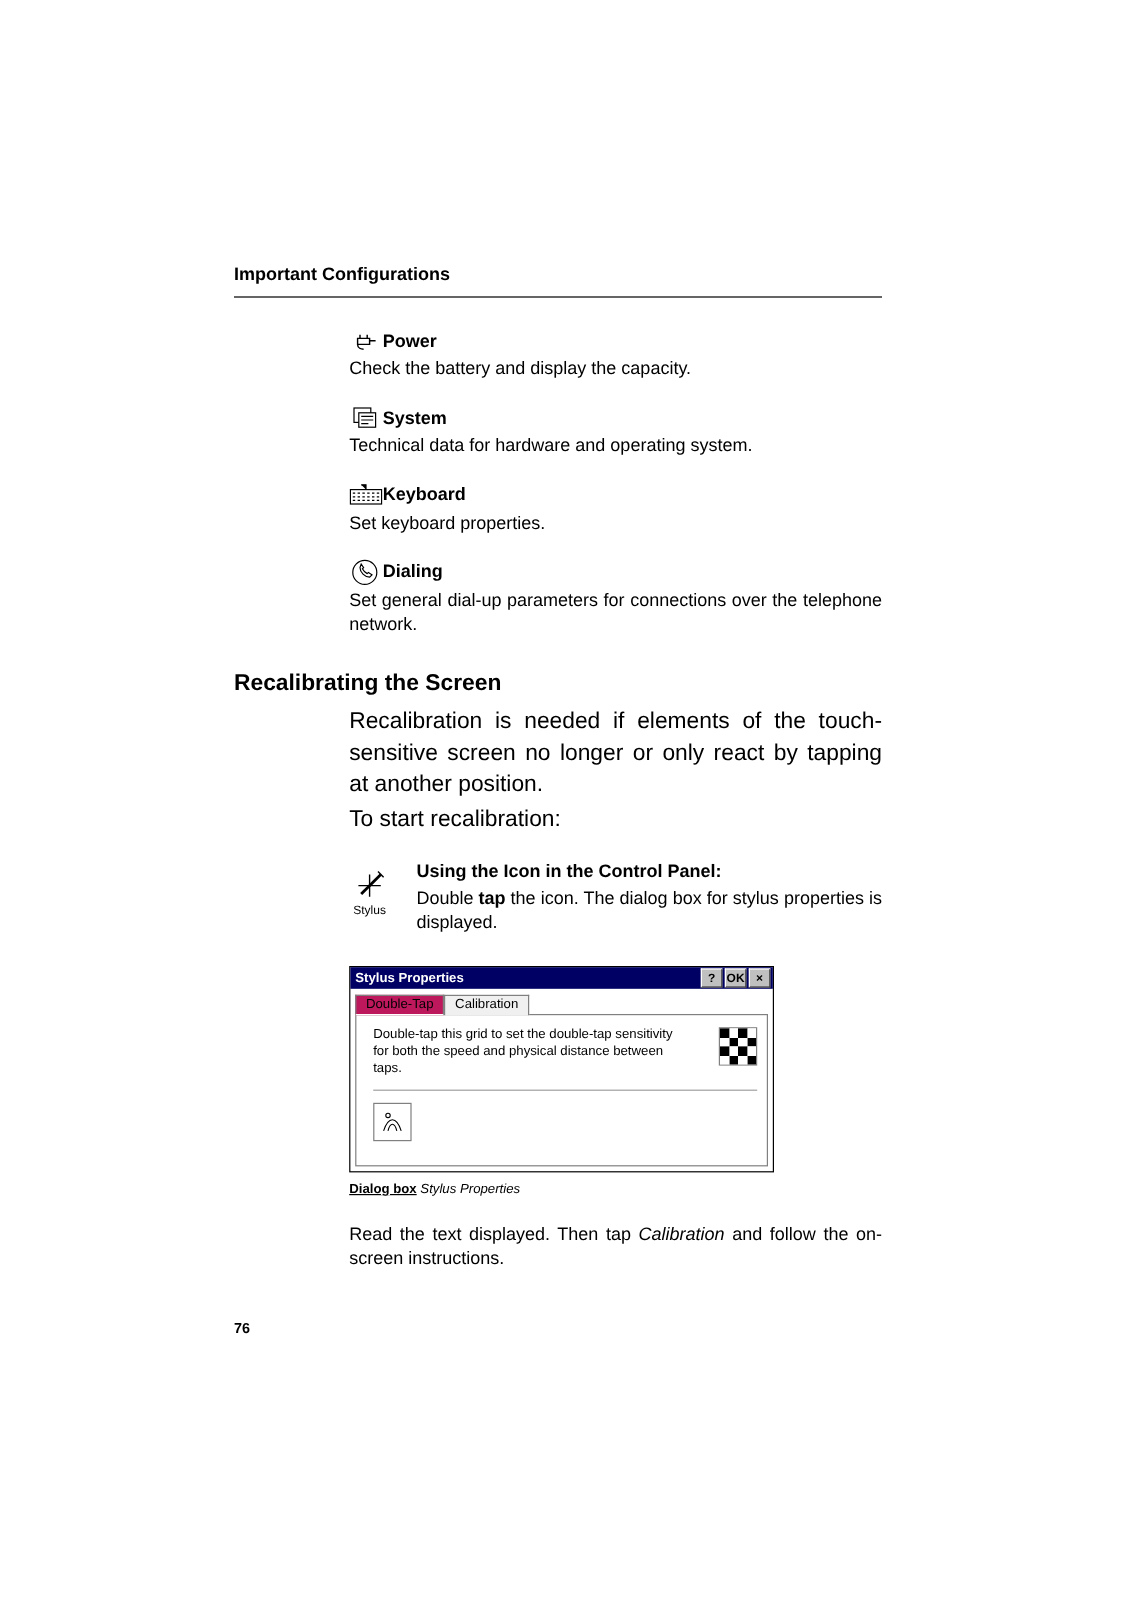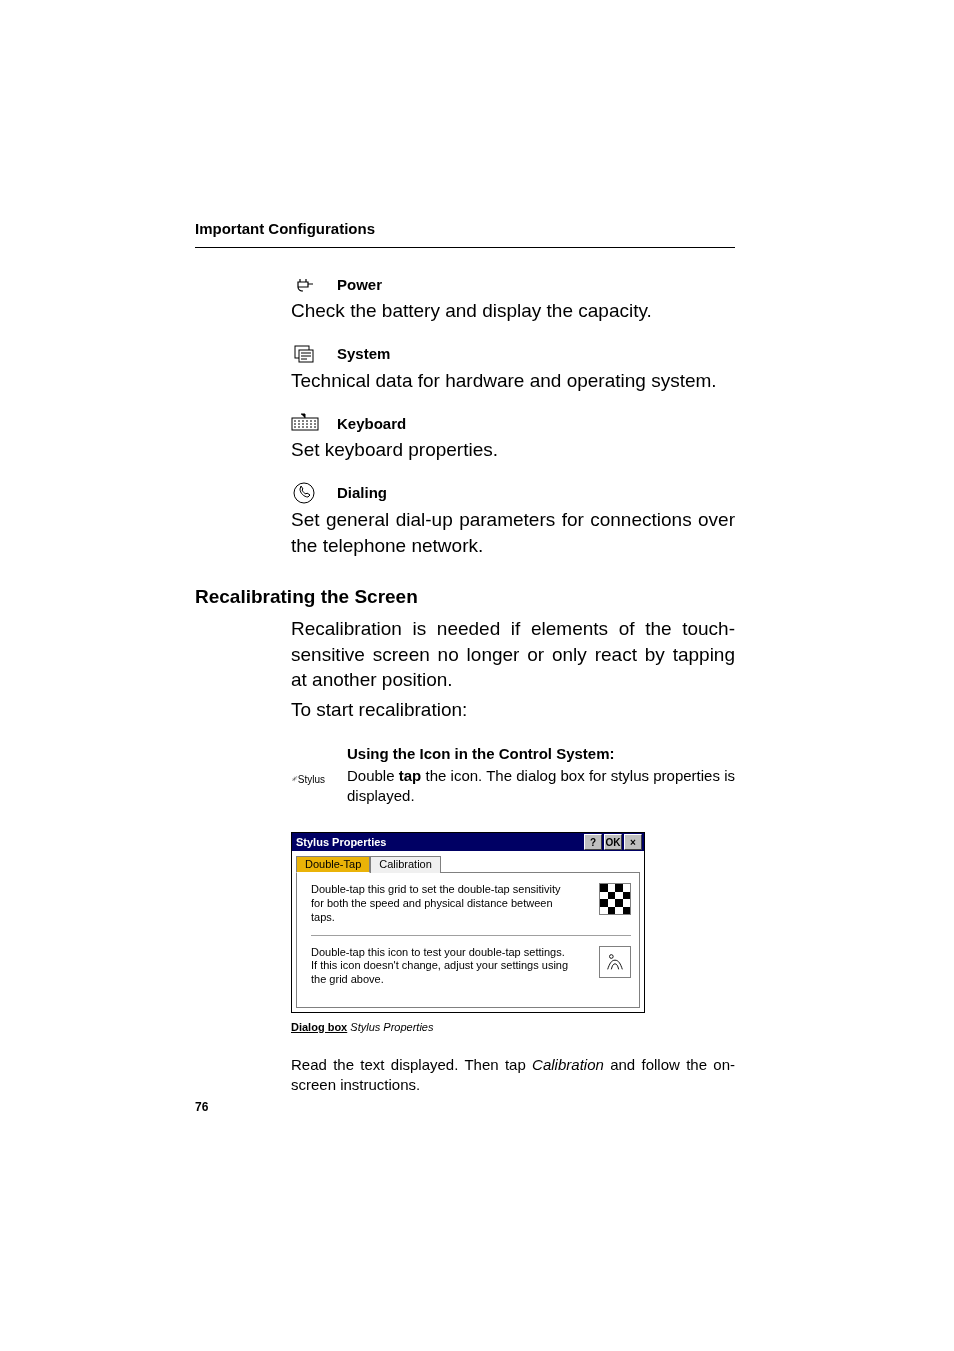--- a/index.html
+++ b/index.html
@@ -26,29 +26,29 @@
     padding-bottom: 10px;
     margin-bottom: 24px;
   }
   .item-block {
     margin-left: 96px;
     margin-bottom: 18px;
   }
   .item-head {
     display: flex;
     align-items: center;
-    gap: 18px;
+    gap: 0;
     margin-bottom: 2px;
   }
   .item-head .label {
     font-weight: bold;
     font-size: 15px;
   }
   .item-desc {
-    font-size: 19px;
+    font-size: 15px;
     line-height: 1.35;
     text-align: justify;
   }
   .icon-slot { width: 28px; height: 24px; display: inline-block; }
 
   .side-heading {
     font-weight: bold;
     font-size: 19px;
     margin-top: 28px;
     margin-bottom: 8px;
@@ -62,21 +62,21 @@
   }
 
   .stylus-row {
     display: flex;
     margin-left: 96px;
     margin-top: 22px;
     gap: 22px;
   }
   .stylus-icon-col {
     display: flex;
-    flex-direction: row;
+    flex-direction: column;
     align-items: center;
     width: 34px;
     font-size: 10px;
     margin-top: 6px;
   }
   .stylus-icon-col .cap { margin-top: 2px; }
   .stylus-text-col { flex: 1; }
   .stylus-heading { font-weight: bold; font-size: 15px; margin-bottom: 4px; }
   .stylus-body { font-size: 15px; line-height: 1.35; text-align: justify; }
 
@@ -112,21 +112,21 @@
     border: 1px solid #fff;
     border-right-color: #404040;
     border-bottom-color: #404040;
     margin-left: 2px;
   }
   .tabs { display: flex; padding: 4px 4px 0 4px; font-size: 11px; }
   .tab {
     border: 1px solid #808080;
     border-bottom: none;
     padding: 1px 8px 2px 8px;
-    background: #eab308;
+    background: #be185d;
     position: relative;
     top: 1px;
   }
   .tab.active { border-bottom: 1px solid #fff; z-index: 2; }
   .tab.inactive { background: #f0f0f0; }
   .tabpanel {
     border: 1px solid #808080;
     margin: 0 4px 4px 4px;
     padding: 10px 8px 14px 14px;
     font-size: 11px;
@@ -235,21 +235,21 @@
   <div class="stylus-row">
     <div class="stylus-icon-col">
       <svg viewBox="0 0 24 24" width="28" height="28">
           <path stroke="#000" fill="none" d="M12 4v16M4 12h16"></path>
           <path stroke="#000" stroke-width="2" d="M6 18L20 4"></path>
           <path stroke="#000" d="M18 2l4 4"></path>
         </svg>
       <span class="cap">Stylus</span>
     </div>
     <div class="stylus-text-col">
-      <div class="stylus-heading">Using the Icon in the Control System:</div>
+      <div class="stylus-heading">Using the Icon in the Control Panel:</div>
       <div class="stylus-body">
         <span>Double </span><b>tap</b><span> the icon. The dialog box for stylus properties is displayed.</span>
       </div>
     </div>
   </div>
 
   <div class="dialog-wrap">
     <div class="dialog">
       <div class="titlebar">
         <span class="ttl">Stylus Properties</span>
@@ -278,21 +278,20 @@
               <span></span>
               <span></span>
             <span style="background:#fff"></span>
               <span style="background:#000"></span>
               <span style="background:#fff"></span>
               <span style="background:#000"></span>
           </div>
         </div>
         <hr class="hr">
         <div class="tp-row">
-          <div class="tp-text">Double-tap this icon to test your double-tap settings. If this icon doesn't change, adjust your settings using the grid above.</div>
           <div class="icon-box">
             <svg viewBox="0 0 24 24" width="22" height="22">
                 <path fill="none" stroke="#000" d="M4 20c2-6 4-10 8-10s6 4 8 10"></path>
                 <path fill="none" stroke="#000" d="M8 20c1-4 2-6 4-6s3 2 4 6"></path>
                 <circle cx="8" cy="6" r="2" fill="none" stroke="#000"></circle>
               </svg>
           </div>
         </div>
       </div>
     </div>

